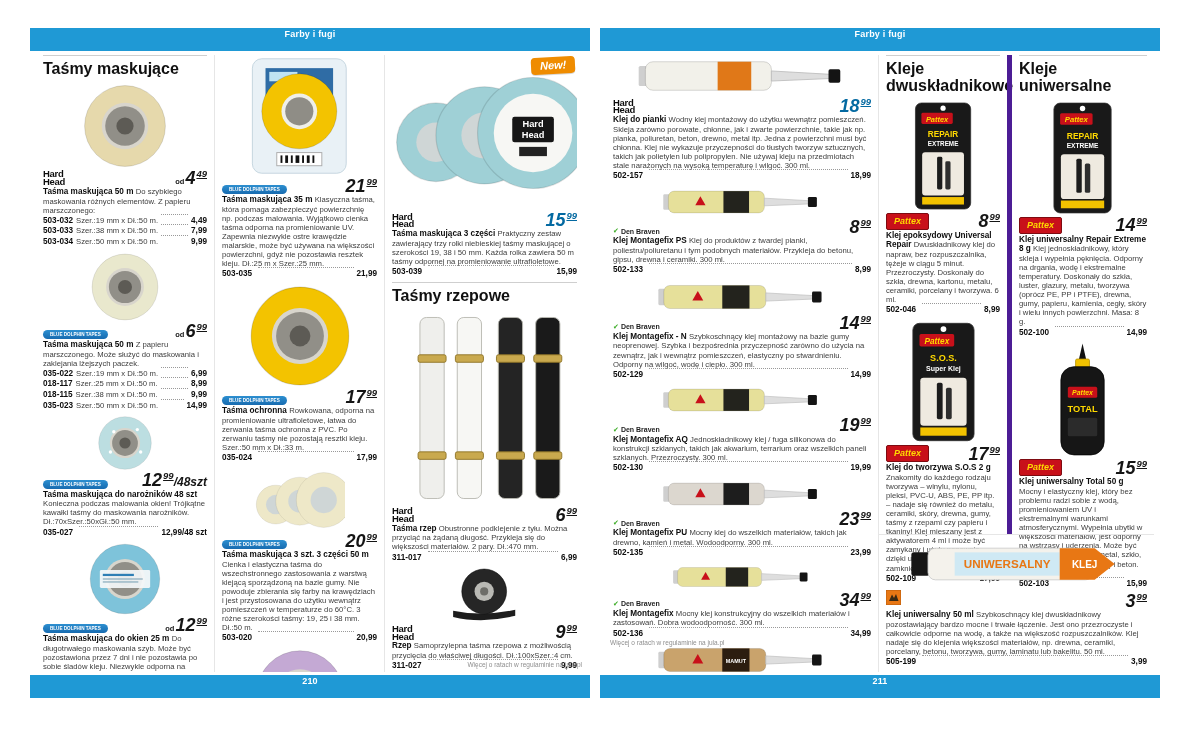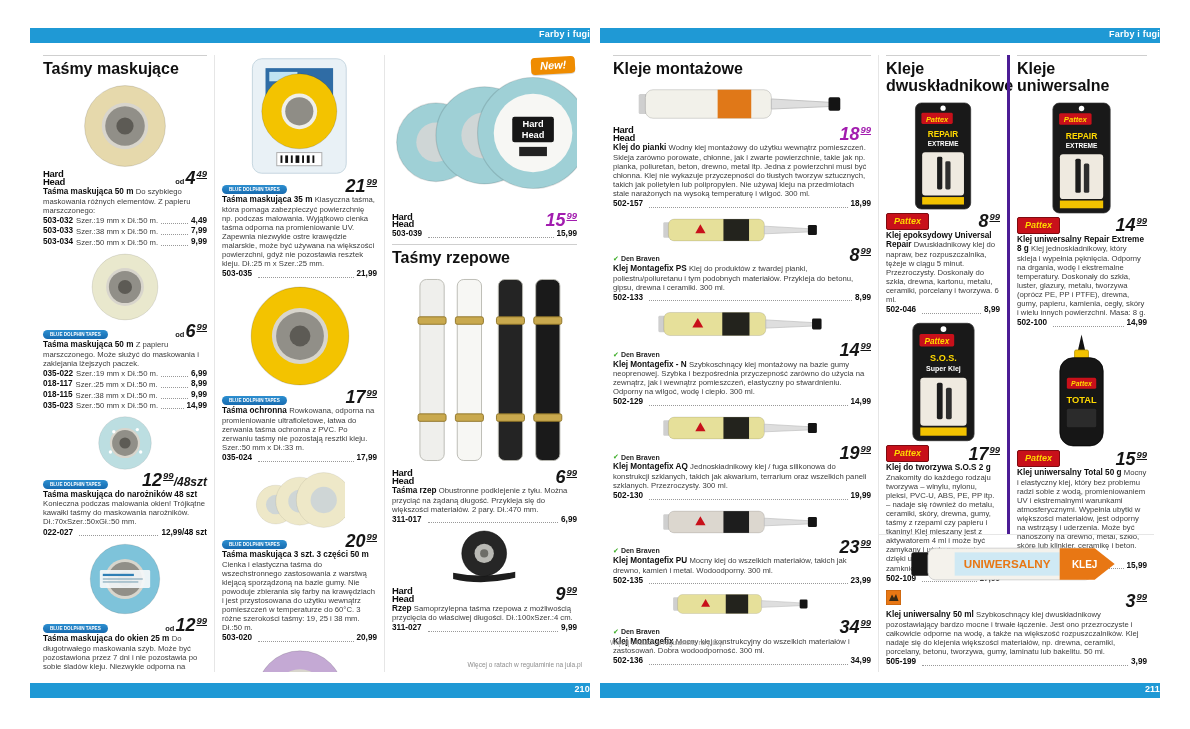--- a/index.html
+++ b/index.html
@@ -1,45 +1,45 @@
 <!DOCTYPE html>
 <html><head>
 <meta charset="utf-8">
 <style>
   html,body{margin:0;padding:0}
   body{width:1190px;height:729px;background:#fff;position:relative;overflow:hidden;
        font-family:"Liberation Sans","DejaVu Sans",sans-serif;color:#2e2e2e;}
   .page{position:absolute;top:28px;width:560px;height:670px;background:#fff}
   #pageL{left:30px}
   #pageR{left:600px}
-  .bar{background:#1f99d5;color:#fff;font-weight:bold;font-size:9px;height:15px;line-height:13px;text-align:right;letter-spacing:.2px}
+  .bar{background:#1f99d5;color:#fff;font-weight:bold;font-size:9px;height:23px;line-height:13px;text-align:center;letter-spacing:.2px}
   .bar.bottom{position:absolute;left:0;right:0;bottom:0}
   .content{position:absolute;top:27px;left:6px;right:6px;bottom:26px;display:flex;overflow:hidden}
   .col{box-sizing:border-box;padding:0 7px}
   .col+.col{border-left:1px solid #e6e6e6}
   .rightwrap{display:flex;flex-direction:column;flex:1;border-left:1px solid #e6e6e6;min-width:0}
   .cols2{display:flex;flex:1;min-height:0}
   .cols2 .col{border-left:none}
-  .cols2 .col+.col{border-left:3px solid #4c1d95}
+  .cols2 .col+.col{border-left:5px solid #4c1d95}
   #bottomEF{border-top:1px solid #e6e6e6;padding:4px 7px 0}
   .sect{font-size:16px;font-weight:bold;color:#101010;margin:0 0 5px;padding-top:5px;border-top:1px solid #cfcfcf;line-height:1.05}
   .product{margin-bottom:4px}
   .pimg{position:relative;display:flex;align-items:center;justify-content:center;margin-bottom:1px}
   .pimg svg{height:100%;max-width:100%}
   .badge{position:absolute;top:2px;right:2px;background:#ef8c00;color:#fff;font-weight:bold;font-style:italic;
          font-size:11px;padding:2px 9px 3px;border-radius:4px;transform:rotate(-3deg);box-shadow:0 1px 0 rgba(0,0,0,.15)}
   .prow{display:flex;align-items:flex-end;justify-content:space-between;margin:0 0 1px;min-height:13px}
   .price{font-weight:bold;font-style:italic;font-size:18px;line-height:.9;color:#151515;white-space:nowrap}
   .price .od{font-size:7.5px;font-style:normal;margin-right:1px;font-weight:bold}
   .price .sup{font-size:9.5px;vertical-align:super;margin-left:1px;text-decoration:underline}
   .price .suf{font-size:12px}
-  .price.red{color:#a21caf}
+  .price.red{color:#0369a1}
   .pdesc{font-size:7.7px;line-height:1.18;margin:0 0 1px;color:#3c3c3c;text-align:left}
   .pname{color:#0d0d0d;font-size:8.2px}
-  .crow{display:flex;align-items:flex-end;font-size:7.7px;line-height:1.3;color:#3c3c3c}
+  .crow{display:flex;align-items:flex-start;font-size:7.7px;line-height:1.3;color:#3c3c3c}
   .crow .code{font-weight:bold;color:#0d0d0d;font-size:8.2px;margin-right:3px}
   .crow .dots{flex:1;border-bottom:1px dotted #999;margin:0 3px;transform:translateY(-2px)}
   .crow .rp{font-weight:bold;color:#0d0d0d;font-size:8.2px;white-space:nowrap}
   .b-hh{font-weight:bold;font-size:9.5px;line-height:.82;color:#0d0d0d;letter-spacing:-.3px}
   .b-bd{background:linear-gradient(#2d8fd0,#176bb0);color:#fff;border-radius:8px;font-size:4.6px;font-weight:bold;
         padding:2px 7px;line-height:1.1;display:inline-block;text-align:center;white-space:nowrap}
   .b-db{font-size:7px;font-weight:bold;color:#1d1d1d;display:inline-flex;align-items:center;gap:2px}
   .b-db .leaf{color:#3fae2a;font-size:7px}
   .b-px{background:#c8101a;color:#ffd900;font-weight:bold;font-style:italic;font-size:9px;
         padding:2px 7px 3px;border:1px solid #7e0a11;border-radius:2px;display:inline-block}
@@ -141,21 +141,21 @@
               <circle cx="78" cy="66" r="3" fill="#fff"></circle>
               <circle cx="24" cy="66" r="3" fill="#fff"></circle>
             </svg>
           </div>
           <div class="prow">
             <span class="b-bd">BLUE DOLPHIN TAPES</span>
             <div class="price"><span class="int">12</span><span class="sup">99</span><span class="suf">/48szt</span></div>
           </div>
           <p class="pdesc"><b class="pname">Taśma maskująca do narożników 48 szt </b>Konieczna podczas malowania okien! Trójkątne kawałki taśmy do maskowania narożników. Dł.:70xSzer.:50xGł.:50 mm.</p>
           <div class="crow">
-            <span class="code">022-027</span>
+            <span class="code">035-027</span>
             <span class="dots"></span>
             <span class="rp">12,99/48 szt</span>
           </div>
         </div>
         <div class="product">
           <div class="pimg" style="height: 74px;">
             <svg viewBox="0 0 100 100">
               <circle cx="50" cy="50" r="47" fill="#7ec3da" stroke="rgba(0,0,0,.14)"></circle>
               <circle cx="50" cy="50" r="27" fill="#d8d5cc"></circle>
               <circle cx="50" cy="50" r="23" fill="#918f88"></circle>
@@ -275,20 +275,21 @@
               <text x="122" y="51" font-size="8" fill="#fff" font-weight="bold" text-anchor="middle">Hard</text>
               <text x="122" y="60" font-size="8" fill="#fff" font-weight="bold" text-anchor="middle">Head</text>
               <rect x="110" y="68" width="24" height="8" fill="#222"></rect>
             </svg>
             <span class="badge">New!</span>
           </div>
           <div class="prow">
             <div class="b-hh">Hard<br>Head</div>
             <div class="price red"><span class="int">15</span><span class="sup">99</span></div>
           </div>
+          <p class="pdesc"><b class="pname">Taśma maskująca 3 części </b>Praktyczny zestaw zawierający trzy rolki niebieskiej taśmy maskującej o szerokości 19, 38 i 50 mm. Każda rolka zawiera 50 m taśmy odpornej na promieniowanie ultrafioletowe.</p>
           <div class="crow">
             <span class="code">503-039</span>
             <span class="dots"></span>
             <span class="rp">15,99</span>
           </div>
         </div>
         <h2 class="sect">Taśmy rzepowe</h2>
         <div class="product">
           <div class="pimg" style="height: 196px;">
             <svg viewBox="0 0 170 210">
@@ -344,21 +345,20 @@
     <span>210</span>
   </div>
 </section>
 
 <section class="page" id="pageR">
   <div class="bar top">
     <span>Farby i fugi</span>
   </div>
   <div class="content">
     <div class="col" id="colD" style="width:272px">
-        <h2 class="sect">Kleje montażowe</h2>
         <div class="product">
           <div class="pimg" style="height: 42px;">
             <svg viewBox="0 0 250 50">
               <rect x="2" y="13" width="10" height="24" rx="2" fill="#cfcfcf"></rect>
    <rect x="10" y="8" width="150" height="34" rx="9" fill="#f2f1ea" stroke="rgba(0,0,0,.18)"></rect>
    <rect x="96" y="8" width="40" height="34" fill="#e07818"></rect>
               <polygon points="160,19 230,23 230,28 160,31" fill="#dedede" stroke="#bbb"></polygon>
               <rect x="228" y="17" width="14" height="16" rx="2" fill="#141414"></rect>
             </svg>
           </div>

